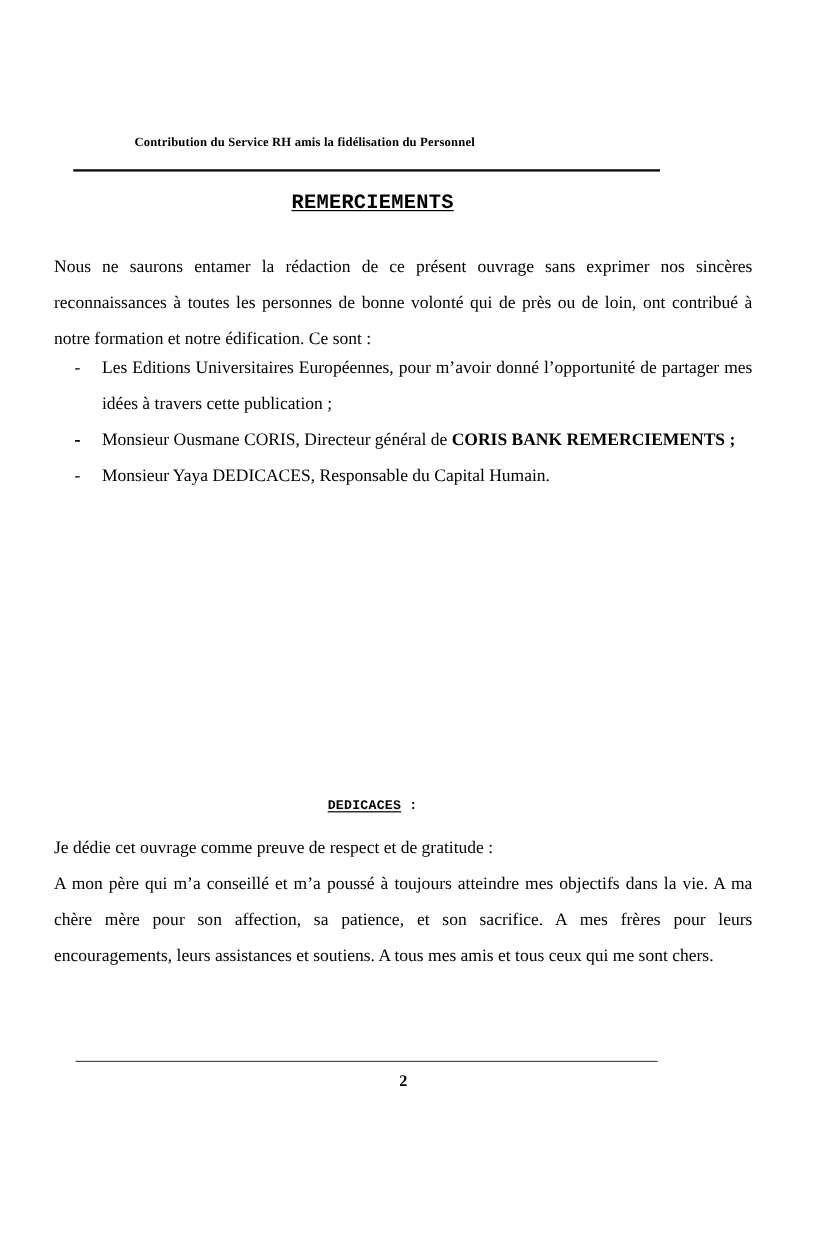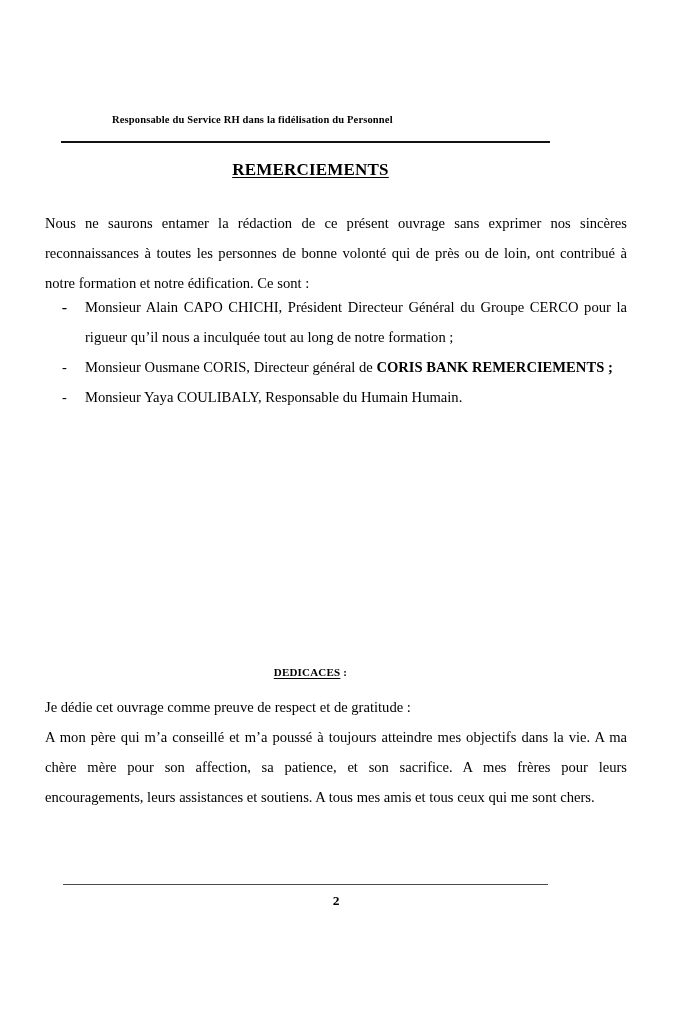--- a/index.html
+++ b/index.html
@@ -48,20 +48,21 @@
   }
 
   
   .section-title {
     position: absolute;
     width: 621px;
     text-align: center;
     font-size: 17px;
     font-weight: bold;
     letter-spacing: 0.2px;
+    font-family: Liberation Mono, monospace;
   }
   .section-title .underlined {
     text-decoration: underline;
     text-underline-offset: 2px;
   }
   #title-remerciements { top: 160px; }
   #title-dedicaces { top: 666px; font-size: 11px; }
 
   
   .body-block {
@@ -127,51 +128,51 @@
     font-size: 13.5px;
     font-weight: bold;
   }
 </style>
 </head>
 <body>
 
 <div class="page">
 
   <div class="running-header">
-    <div class="running-header-text">Responsable du Service RH dans la fidélisation du Personnel</div>
+    <div class="running-header-text">Contribution du Service RH amis la fidélisation du Personnel</div>
   </div>
   <div class="header-rule"></div>
 
   <div class="section-title" id="title-remerciements">
     <span class="underlined">REMERCIEMENTS</span>
   </div>
 
   <div class="body-block" style="top: 208px;">
     <p class="para para-last-line-left">Nous ne saurons entamer la rédaction de ce présent ouvrage sans exprimer nos sincères reconnaissances à toutes les personnes de bonne volonté qui de près ou de loin, ont contribué à notre formation et notre édification. Ce sont :</p>
   </div>
 
   <ul class="dash-list" style="top: 292px;">
 
     <li class="dash-item">
       <span class="dash-marker">-</span>
+      <span>Les Editions Universitaires Européennes, pour m’avoir donné l’opportunité de partager mes idées à travers cette publication ;</span>
     </li>
 
     <li class="dash-item">
       <span class="dash-marker">-</span>
-      <span>Monsieur Alain CAPO CHICHI, Président Directeur Général du Groupe CERCO pour la rigueur qu’il nous a inculquée tout au long de notre formation ;</span>
     </li>
 
     <li class="dash-item">
       <span class="dash-marker">-</span>
       <span>Monsieur Ousmane CORIS, Directeur général de </span><span class="strong-run">CORIS BANK REMERCIEMENTS ;</span>
     </li>
 
     <li class="dash-item">
       <span class="dash-marker">-</span>
-      <span>Monsieur Yaya COULIBALY, Responsable du Humain Humain.</span>
+      <span>Monsieur Yaya DEDICACES, Responsable du Capital Humain.</span>
     </li>
   </ul>
 
   <div class="section-title" id="title-dedicaces">
     <span class="underlined">DEDICACES</span><span> :</span>
   </div>
 
   <div class="body-block" style="top: 692px;">
     <p class="para para-last-line-left">Je dédie cet ouvrage comme preuve de respect et de gratitude :</p>
   </div>

